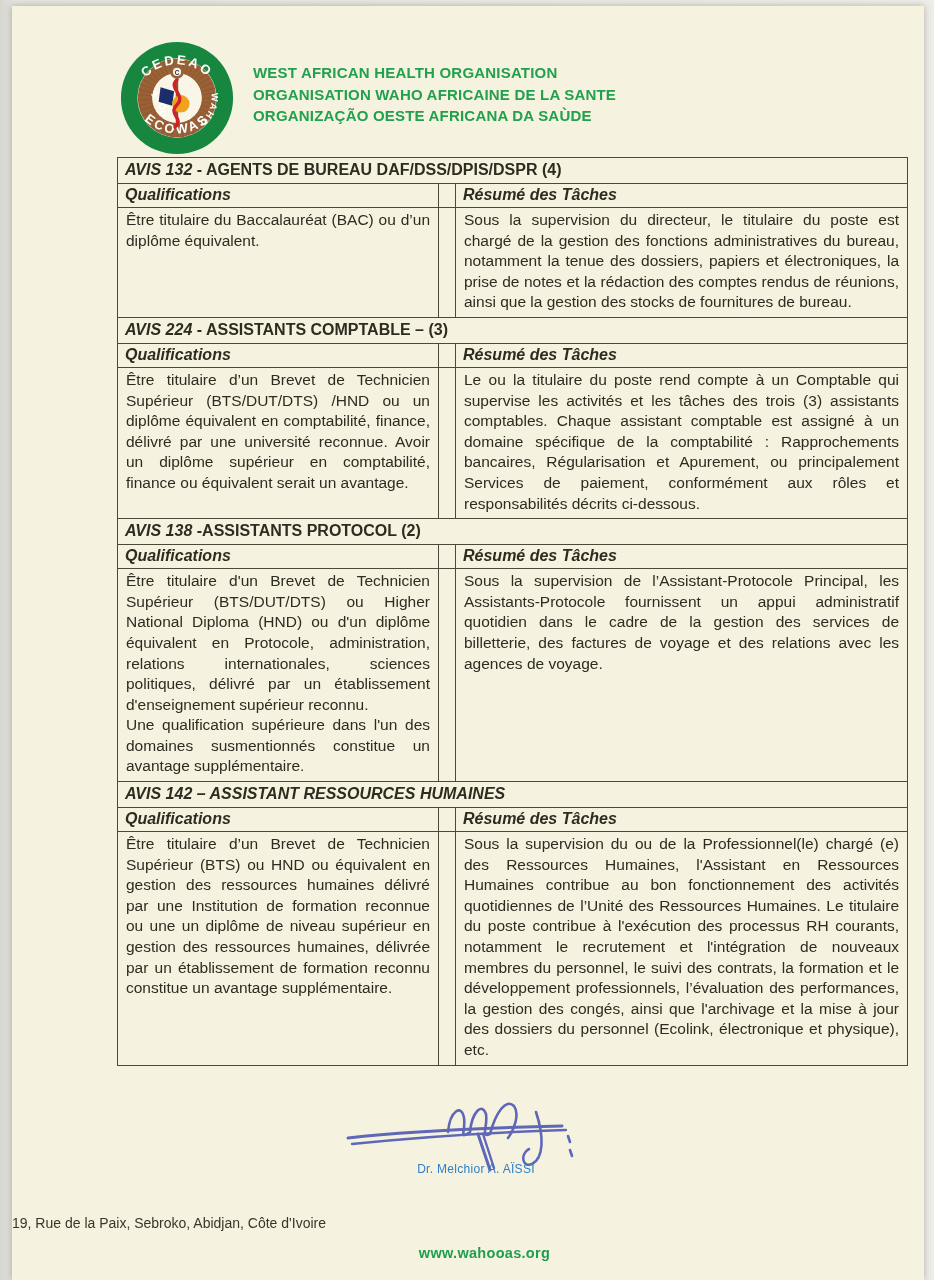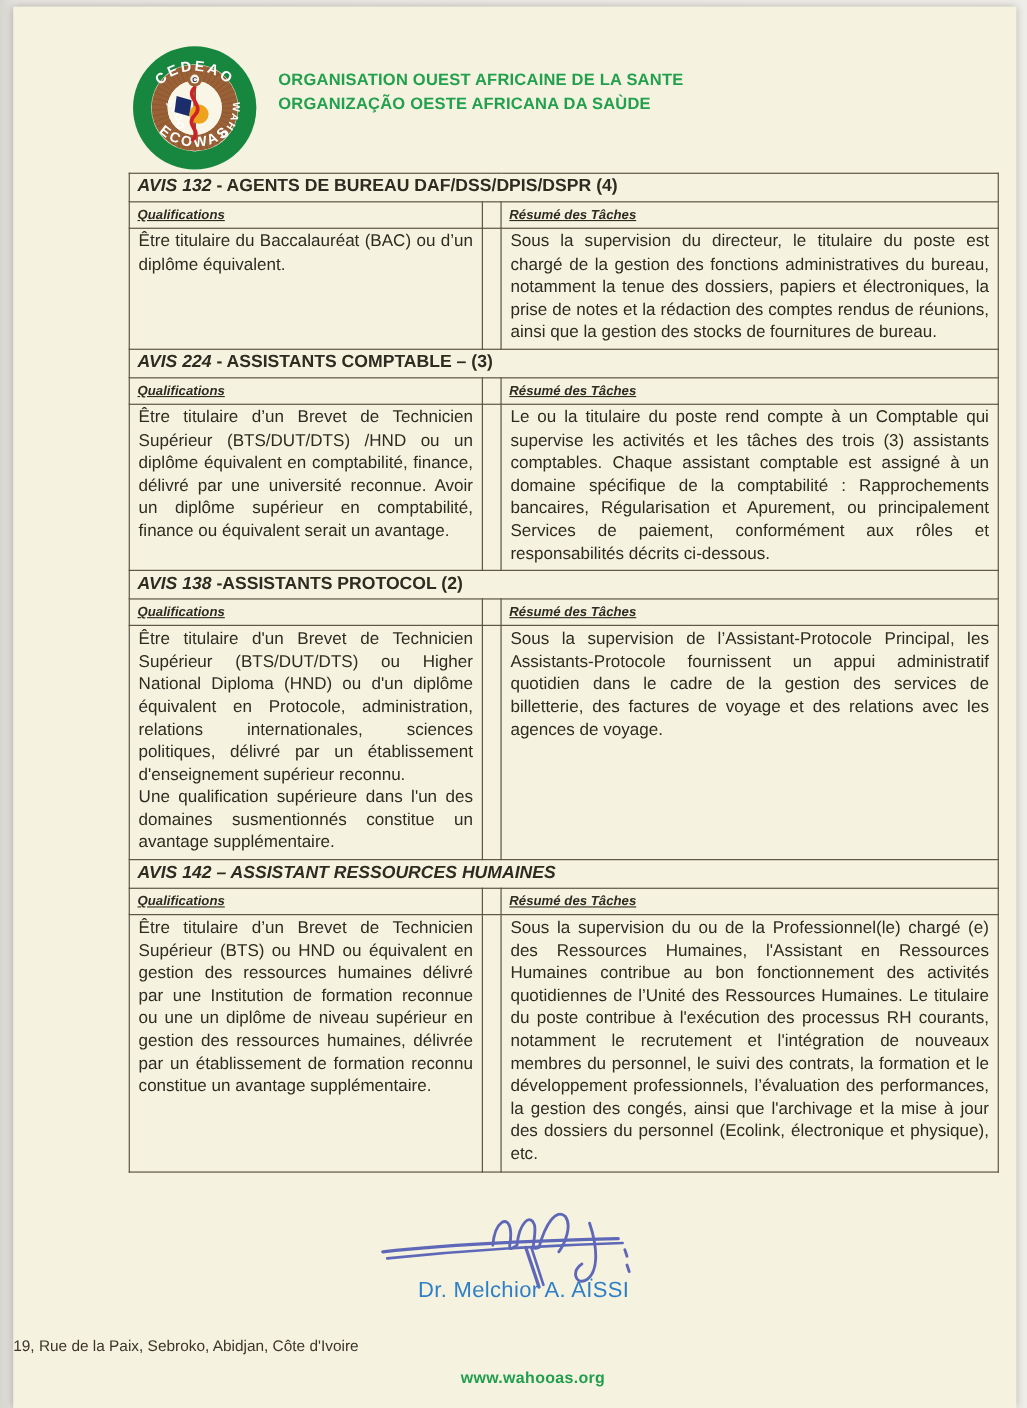--- a/index.html
+++ b/index.html
@@ -22,29 +22,29 @@
   
   table.avis{
     position:absolute;left:105px;top:151px;width:790px;
     border-collapse:collapse;table-layout:fixed;
     color:#2e2b20;
   }
   table.avis td{border:1.6px solid #4d4839;vertical-align:top;}
   td.title-cell{font-size:16px;font-weight:bold;padding:2px 7px 3px;line-height:20px;}
   .title-prefix{font-style:italic;}
   .italic{font-style:italic;margin-top:21px;}
-  td.hdr{font-size:12px;font-weight:bold;font-style:italic;padding:1px 7px 2px;line-height:20px;text-decoration:underline;}
+  td.hdr{font-size:16px;font-weight:bold;font-style:italic;padding:1px 7px 2px;line-height:20px;}
   td.body-cell{
     font-size:15.5px;line-height:20.6px;padding:2px 8px 4px;
     text-align:justify;white-space:pre-line;
   }
   
   .sig{position:absolute;left:318px;top:1084px;width:280px;height:84px;}
   .sig-name{position:absolute;left:16px;right:0;top:1156px;text-align:center;
-    color:#2e7fc6;font-size:20px;letter-spacing:.3px;}
+    color:#2e7fc6;font-size:12px;letter-spacing:.3px;}
   .addr{position:absolute;left:0;right:0;top:1209px;
     color:#3a362a;font-size:14px;}
   .site{position:absolute;left:0;right:0;top:1239px;text-align:center;
     color:#1f9e4c;font-size:14.5px;font-weight:bold;letter-spacing:.3px;margin-left:33px;}
 </style>
 </head>
 <body>
 
 <div id="sheet">
 
@@ -77,21 +77,22 @@
       <path d="M43,49 l14,4 -2,15 -14,-4 z" fill="#1c2d6b"></path>
       <circle cx="64" cy="66" r="9" fill="#efa31d"></circle>
       <path d="M60,41 C50,50 70,57 60,67 C50,77 68,81 58,90" stroke="#cf2127" stroke-width="3.5" fill="none" stroke-linecap="round"></path>
       <circle cx="60" cy="33" r="7" fill="#9a6137"></circle>
       <circle cx="60" cy="33" r="4.2" fill="#f6f2e0"></circle>
       <text x="60" y="36" font-size="6.5" font-weight="bold" text-anchor="middle" fill="#1c2d6b" font-family="Liberation Sans, sans-serif">C</text>
     </g>
   </svg>
 
   <div class="org">
-    <div>ORGANISATION OUEST AFRICAINE DE LA SANTE</div>
+    <div>WEST AFRICAN HEALTH ORGANISATION</div>
+    <div>ORGANISATION WAHO AFRICAINE DE LA SANTE</div>
     <div>ORGANIZAÇÃO OESTE AFRICANA DA SAÙDE</div>
   </div>
 
   <table class="avis">
     <colgroup>
         <col style="width:321px">
         <col style="width:17px">
         <col style="width:452px">
       </colgroup>
     <tbody>

